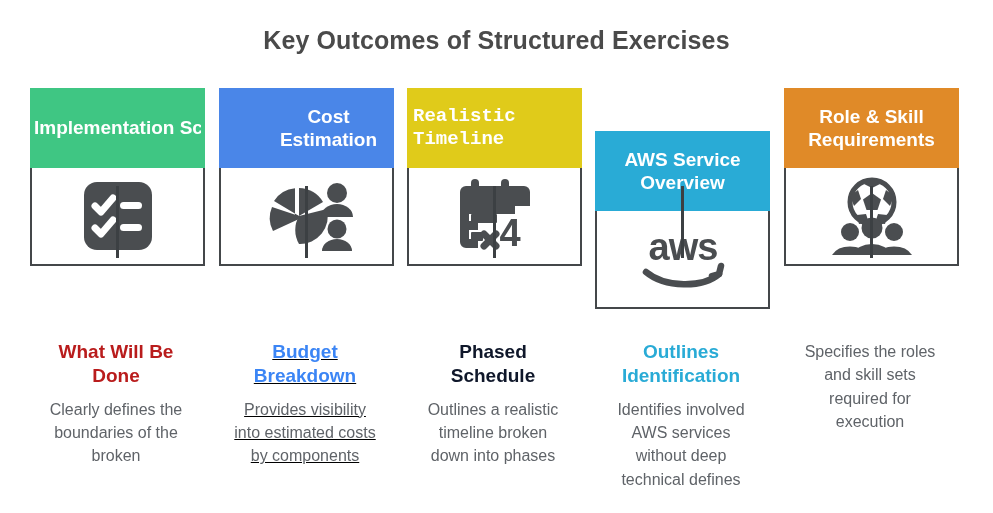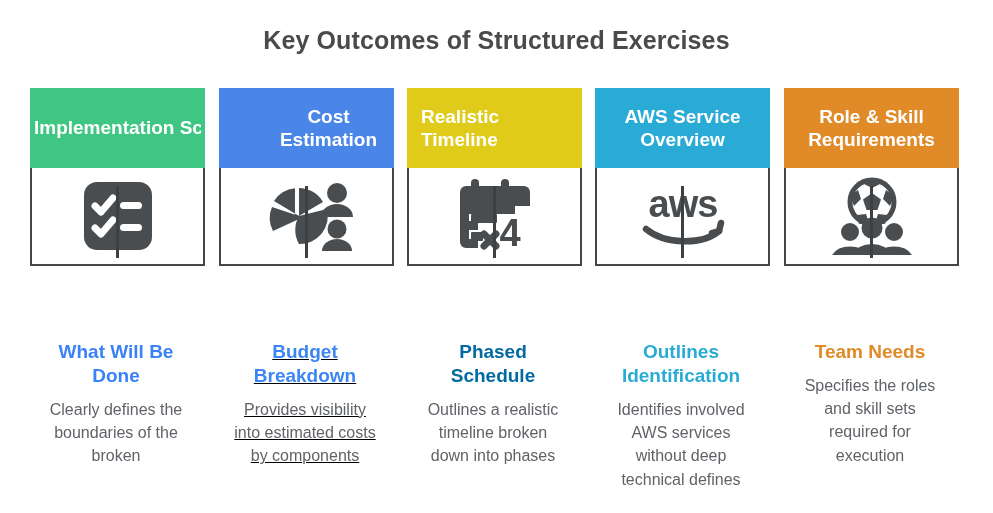--- a/index.html
+++ b/index.html
@@ -55,21 +55,22 @@
     font-weight: bold;
     line-height: 1.22;
     text-align: center;
     white-space: pre-line;
   }
   .card-header.clipped .header-text {
     white-space: nowrap;
     overflow: hidden;
   }
   .card-header.align-left {
-    padding-left: 14px;
+    padding-left: 6px;
+    font-family: Liberation Mono, monospace;
   }
   .card-header.align-left .header-text {
     text-align: left;
   }
 
   
   .icon-box {
     height: 98px;
     border: 2px solid #44474a;
     border-top: none;
@@ -137,21 +138,21 @@
       <rect x="2" y="2" width="68" height="68" rx="13" fill="#4a4d50"></rect>
       <path d="M13 26 L19 32 L31 18" stroke="#ffffff" stroke-width="7" fill="none" stroke-linecap="round" stroke-linejoin="round"></path>
       <rect x="38" y="22" width="22" height="7" rx="3.5" fill="#ffffff"></rect>
       <path d="M13 48 L19 54 L31 40" stroke="#ffffff" stroke-width="7" fill="none" stroke-linecap="round" stroke-linejoin="round"></path>
       <rect x="38" y="44" width="22" height="7" rx="3.5" fill="#ffffff"></rect>
     </svg>
   </div>
 </div>
 <div class="connector conn-0"></div>
 <div class="label-block lb-0">
-  <div class="label-title" style="color:#3b82f6">What Will Be
+  <div class="label-title" style="color:#b91c1c">What Will Be
 Done</div>
   <div class="label-desc">Clearly defines the
 boundaries of the
 broken</div>
 </div>
 
 <div class="column col-1">
   <div class="card-header" style="background: rgb(74, 134, 232); padding-left: 48px;">
     <div class="header-text">Cost
 Estimation</div>
@@ -199,29 +200,29 @@
       <text x="57" y="68" font-family="Liberation Sans, sans-serif" font-size="38" font-weight="bold" fill="#4a4d50" text-anchor="middle">4</text>
       <g stroke="#4a4d50" stroke-width="7" stroke-linecap="round">
         <line x1="31" y1="56" x2="43" y2="68"></line>
         <line x1="43" y1="56" x2="31" y2="68"></line>
       </g>
     </svg>
   </div>
 </div>
 <div class="connector conn-2"></div>
 <div class="label-block lb-2">
-  <div class="label-title" style="color:#0369a1">Phased
+  <div class="label-title" style="color:#0f172a">Phased
 Schedule</div>
   <div class="label-desc">Outlines a realistic
 timeline broken
 down into phases</div>
 </div>
 
 <div class="column col-3">
-  <div class="card-header" style="background: rgb(41, 171, 214);">
+  <div class="card-header" style="background: rgb(41, 171, 214); margin-top: 43px;">
     <div class="header-text">AWS Service
 Overview</div>
   </div>
   <div class="icon-box">
     <svg width="100" height="62" viewBox="0 0 100 62">
       <text x="50" y="32" font-family="Liberation Sans, sans-serif" font-size="38" font-weight="bold" fill="#4a4d50" text-anchor="middle" letter-spacing="-1">aws</text>
       <path d="M13 44 C32 60 70 60 86 46" stroke="#4a4d50" stroke-width="6.5" fill="none" stroke-linecap="round"></path>
       <path d="M86 46 L88 38 M86 46 L79 48" stroke="#4a4d50" stroke-width="6.5" fill="none" stroke-linecap="round"></path>
     </svg>
   </div>
@@ -256,18 +257,17 @@
         <circle cx="66" cy="56" r="9"></circle>
         <path d="M4 79 A20 15 0 0 1 40 79 Z"></path>
         <path d="M48 79 A20 15 0 0 1 84 79 Z"></path>
         <path d="M24 79 A21 16 0 0 1 64 79 Z"></path>
       </g>
     </svg>
   </div>
 </div>
 <div class="connector conn-4"></div>
 <div class="label-block lb-4">
-  <div class="label-title" style="color:#E08A28">Team Needs</div>
   <div class="label-desc">Specifies the roles
 and skill sets
 required for
 execution</div>
 </div>
 
 </body></html>

